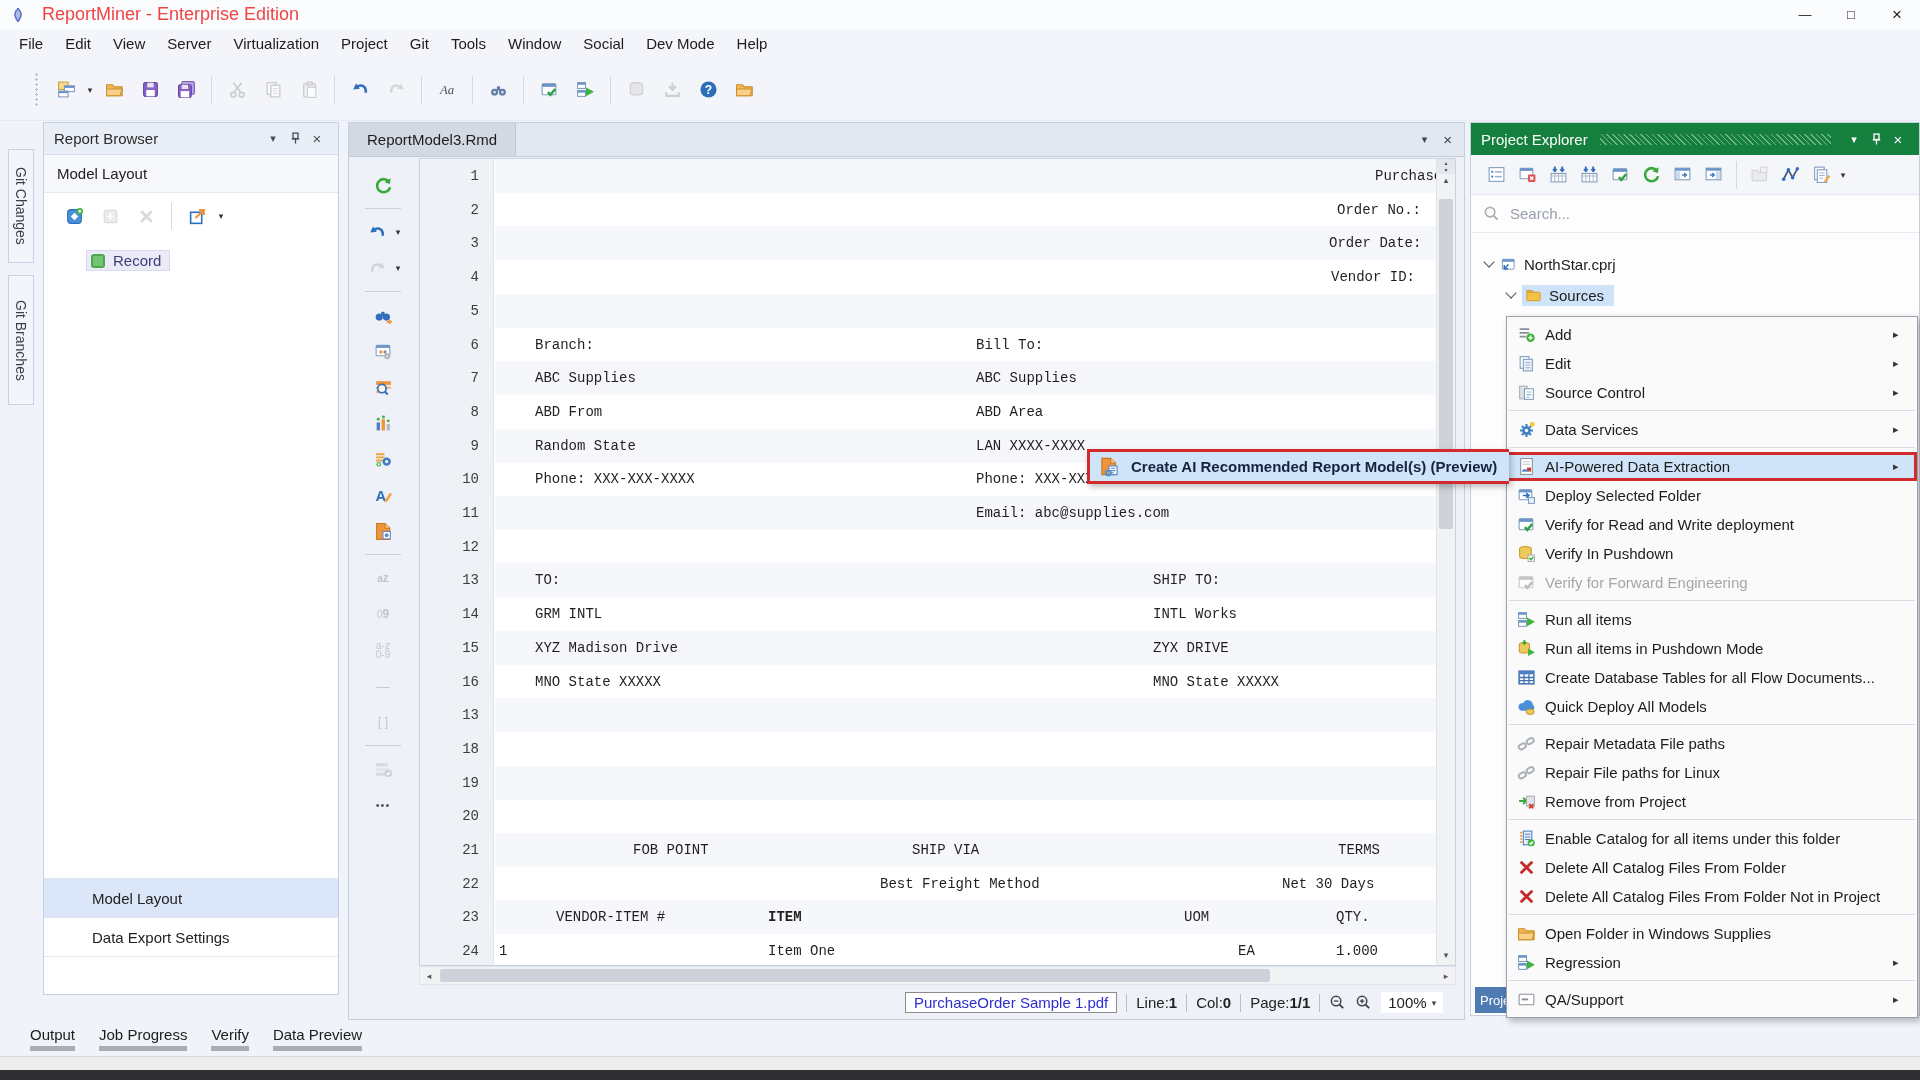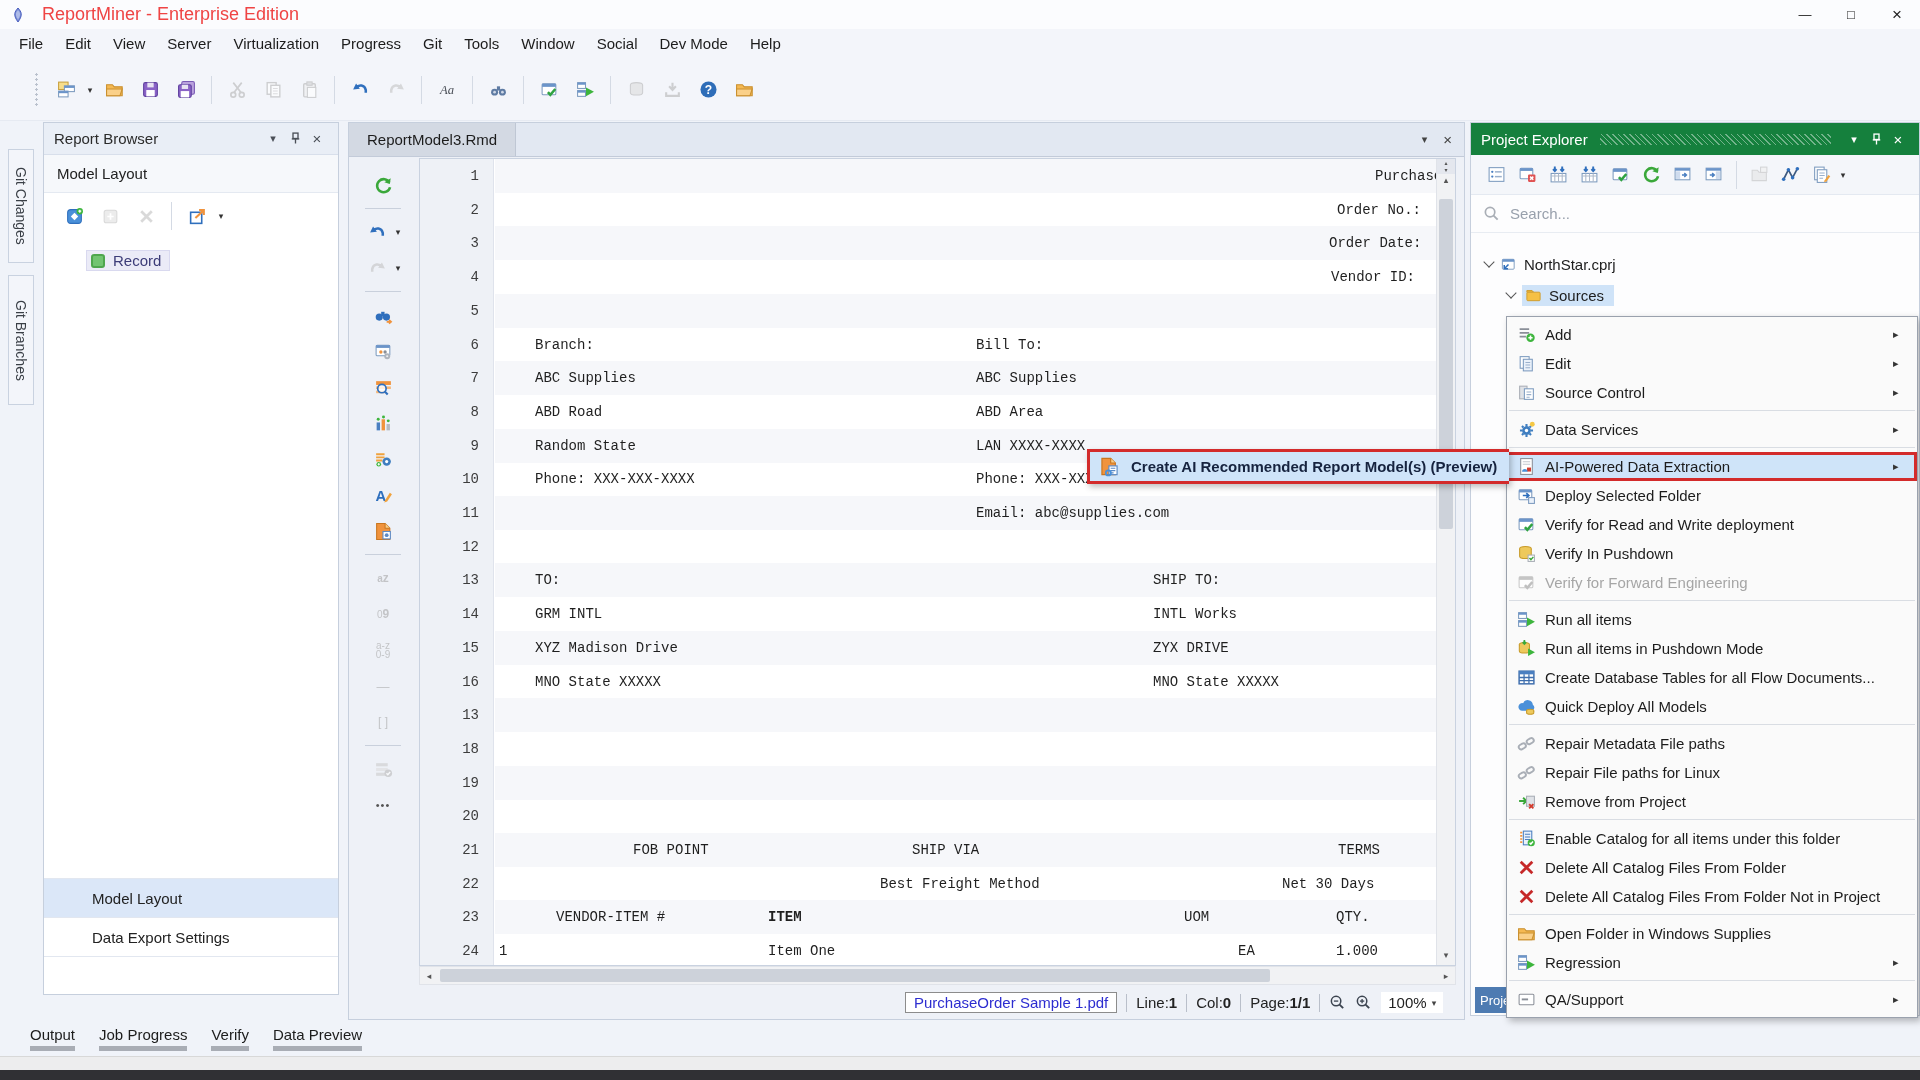--- a/index.html
+++ b/index.html
@@ -129,21 +129,21 @@
       <span class="wbtn close">×</span>
     </div>
   </div>
 
   <div id="menubar">
       <span class="menu-item">File</span>
       <span class="menu-item">Edit</span>
       <span class="menu-item">View</span>
       <span class="menu-item">Server</span>
       <span class="menu-item">Virtualization</span>
-      <span class="menu-item">Progress</span>
+      <span class="menu-item">Project</span>
       <span class="menu-item">Git</span>
       <span class="menu-item">Tools</span>
       <span class="menu-item">Window</span>
       <span class="menu-item">Social</span>
       <span class="menu-item">Dev Mode</span>
       <span class="menu-item">Help</span>
     </div>
 
   <div id="toolbar">
     <div id="tb-left">
@@ -551,21 +551,21 @@
           <div class="row odd" style="top: 134.8px;"></div>
           <div class="row" style="top: 168.5px;">
             <span class="seg" style="left: 40px;">Branch:</span>
             <span class="seg" style="left: 481px;">Bill To:</span>
           </div>
           <div class="row odd" style="top: 202.2px;">
             <span class="seg" style="left: 40px;">ABC Supplies</span>
             <span class="seg" style="left: 481px;">ABC Supplies</span>
           </div>
           <div class="row" style="top: 235.9px;">
-            <span class="seg" style="left: 40px;">ABD Road</span>
+            <span class="seg" style="left: 40px;">ABD From</span>
             <span class="seg" style="left: 481px;">ABD Area</span>
           </div>
           <div class="row odd" style="top: 269.6px;">
             <span class="seg" style="left: 40px;">Random State</span>
             <span class="seg" style="left: 481px;">LAN XXXX-XXXX</span>
           </div>
           <div class="row" style="top: 303.3px;">
             <span class="seg" style="left: 40px;">Phone: XXX-XXX-XXXX</span>
             <span class="seg" style="left: 481px;">Phone: XXX-XXX-XXXX</span>
           </div>

